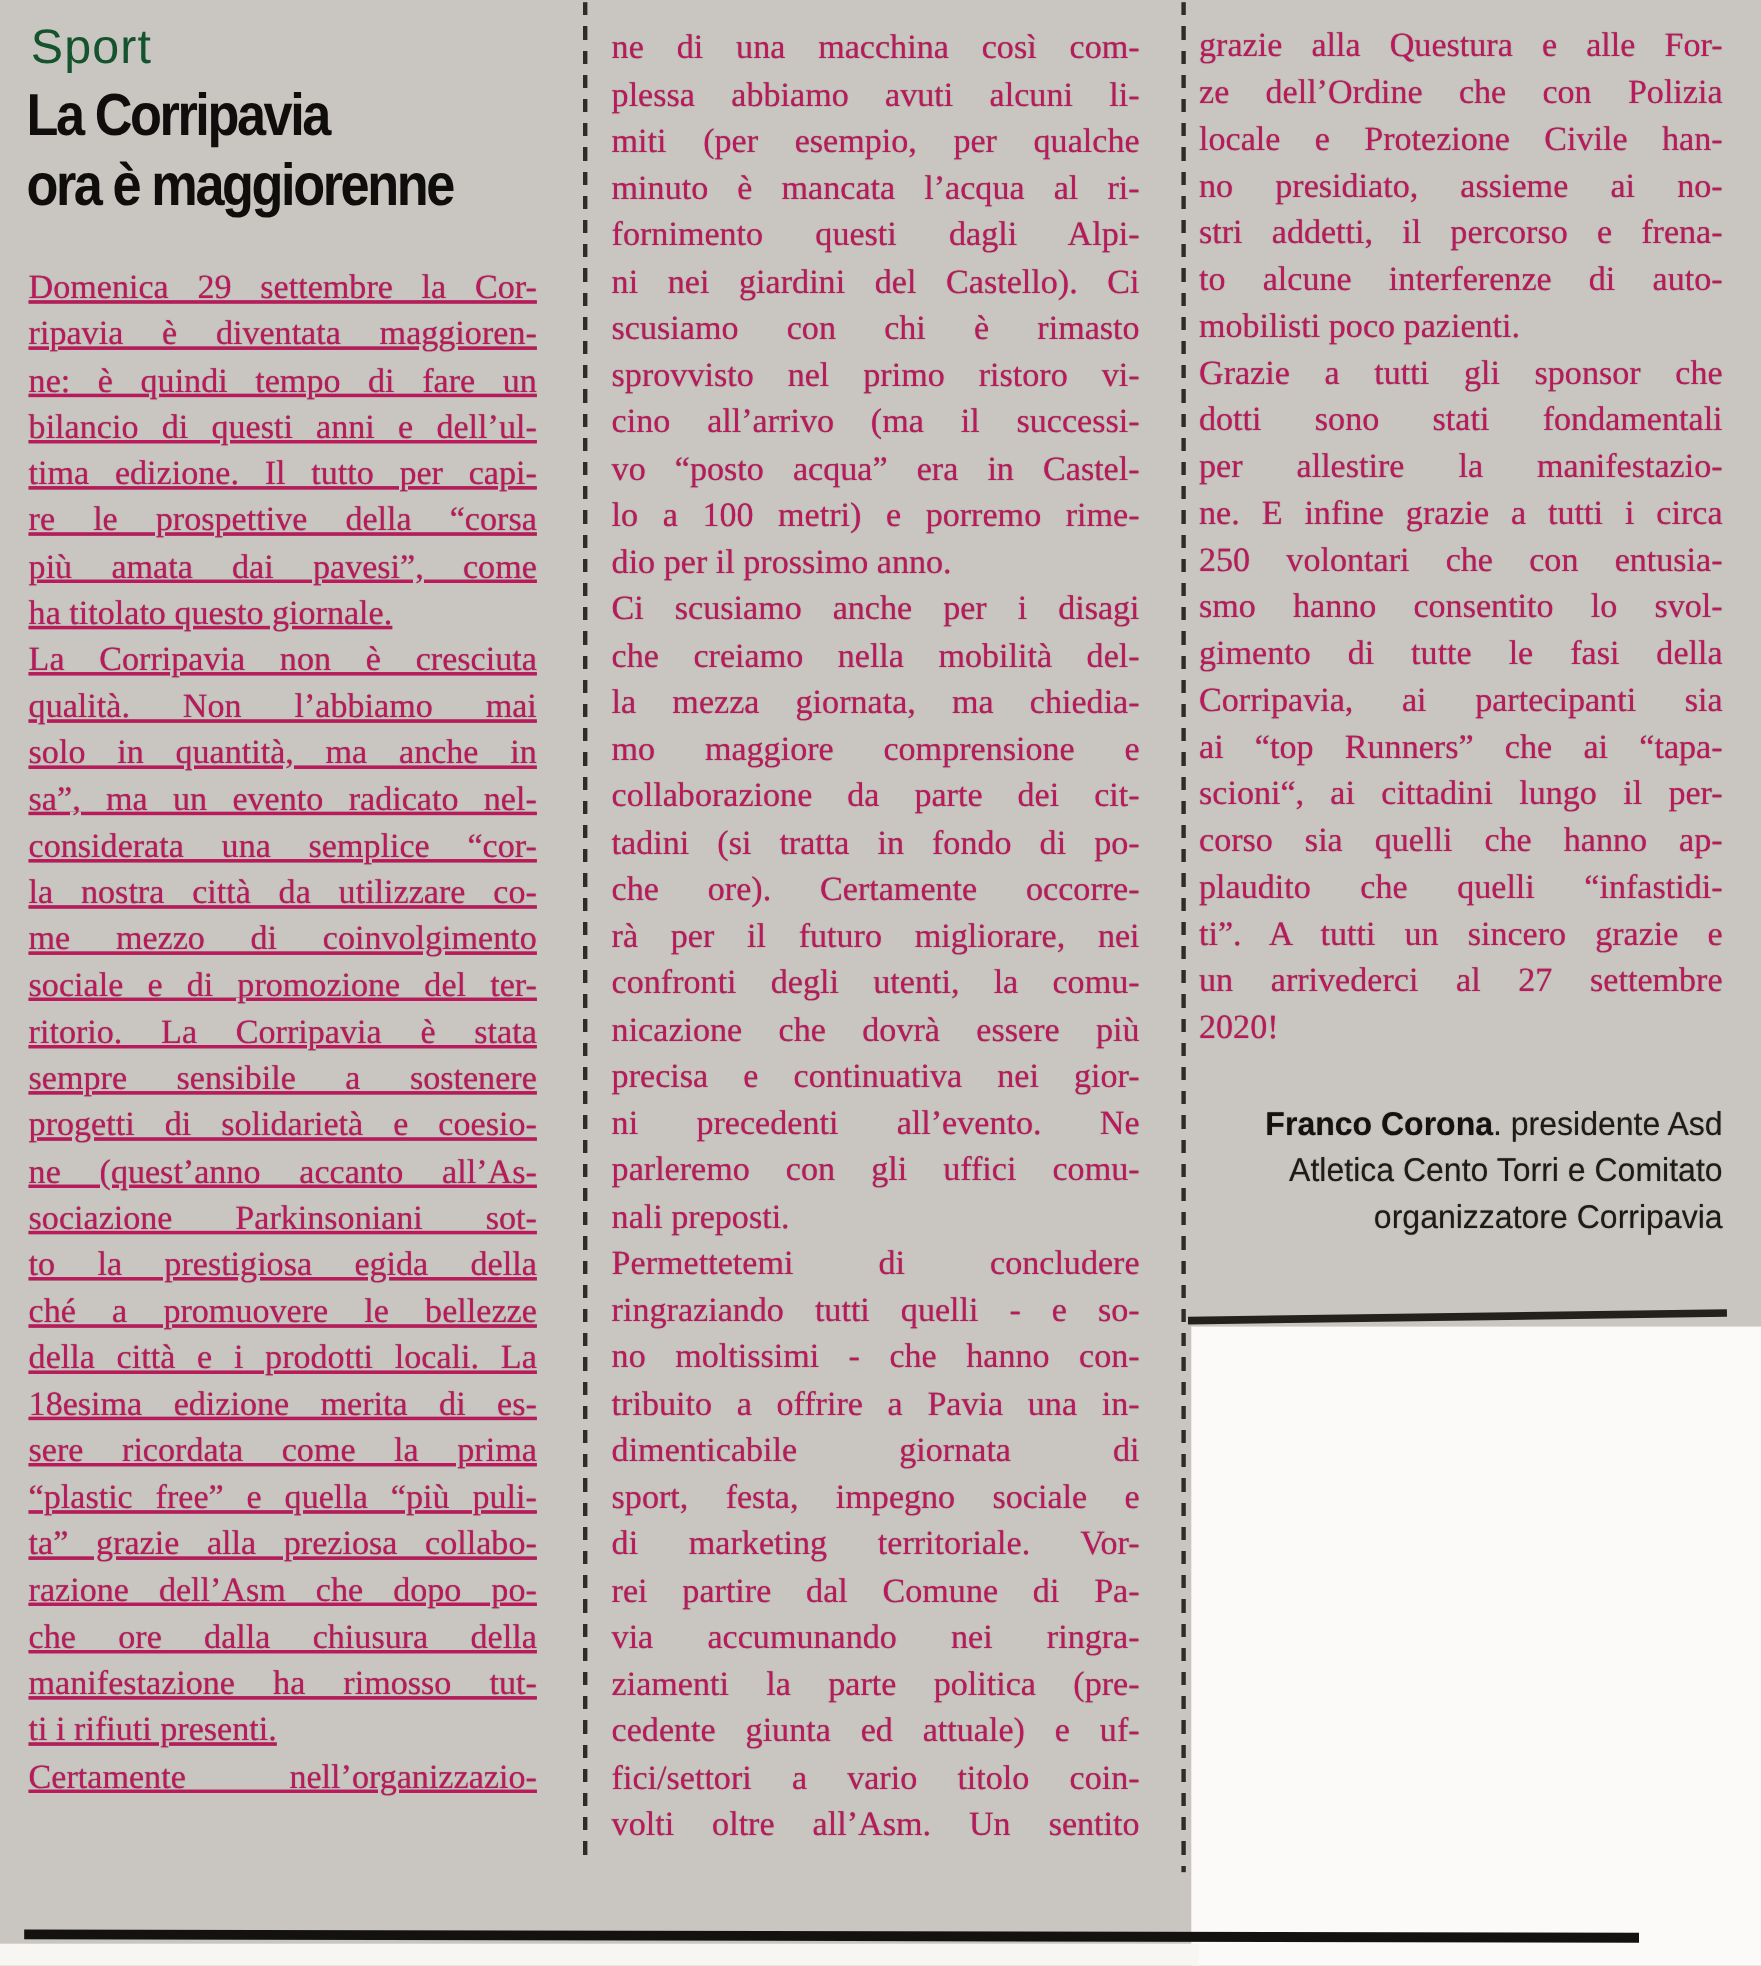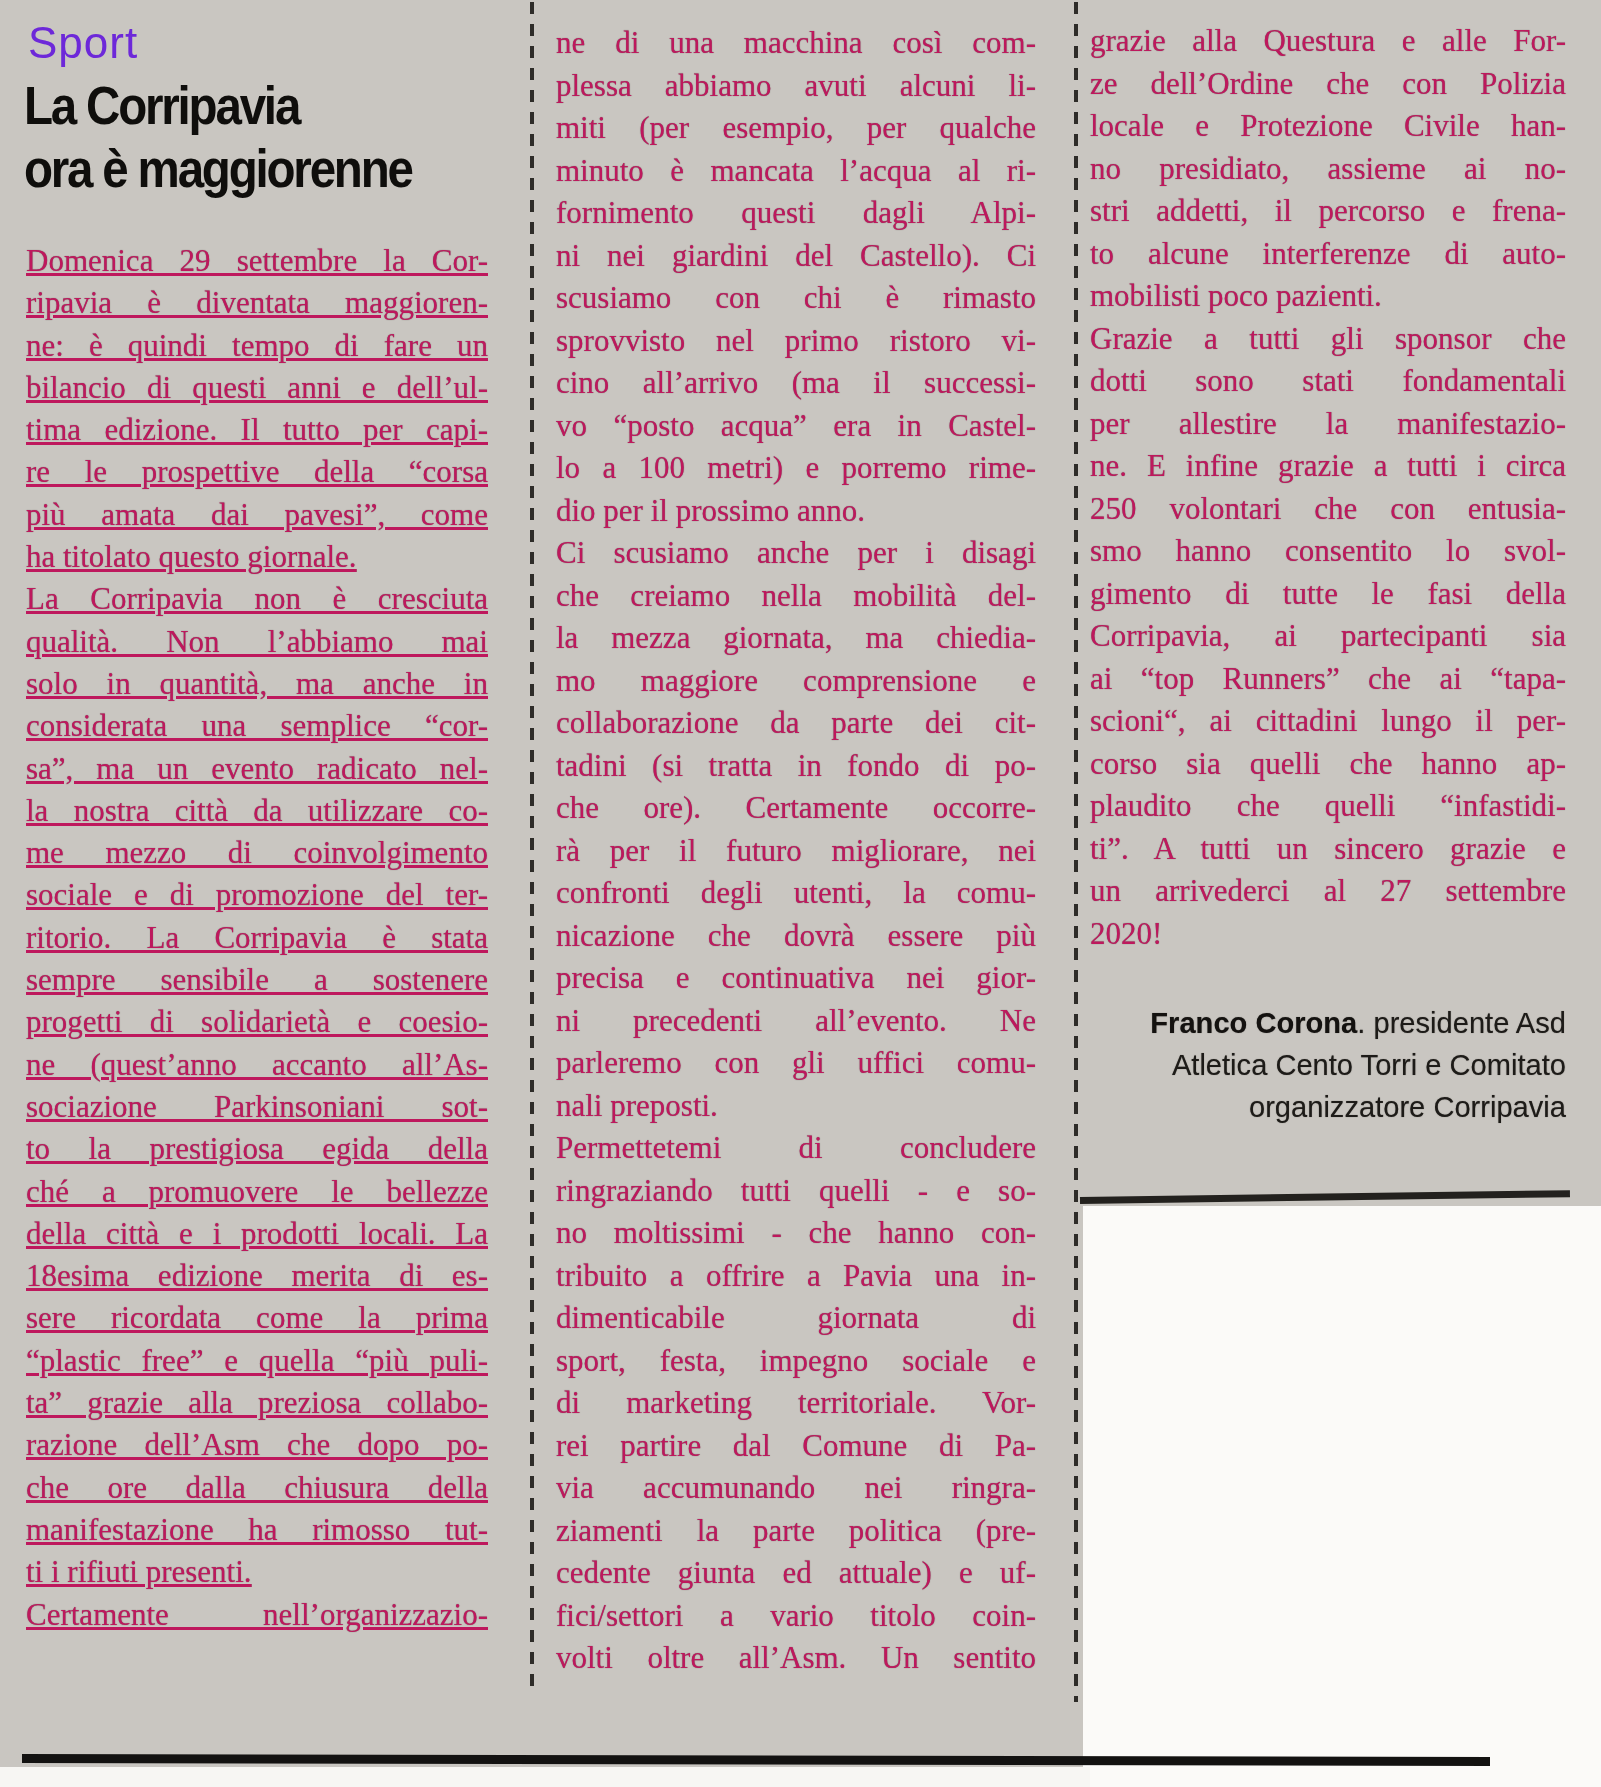--- a/index.html
+++ b/index.html
@@ -13,21 +13,21 @@
   .edge-shadow{position:absolute;left:1080px;top:1197px;width:490px;height:7px;background:#23211e;
                transform:rotate(-0.8deg);transform-origin:left center;z-index:2;}
   .bottom-line{position:absolute;left:22px;top:1754px;width:1468px;height:9px;background:#131211;
                transform:rotate(0.12deg);transform-origin:left center;z-index:3;}
   
   .dash{position:absolute;width:4px;background:repeating-linear-gradient(to bottom,#2e2c29 0px,#2e2c29 12px,rgba(0,0,0,0) 12px,rgba(0,0,0,0) 22px);z-index:2;}
   .dash1{left:530px;top:2px;height:1694px;}
   .dash2{left:1074px;top:2px;height:1700px;}
   
   .kicker{position:absolute;left:28px;top:18px;font-family:"Liberation Sans","DejaVu Sans",sans-serif;
-          font-size:44px;font-weight:400;color:#6d28d9;letter-spacing:1px;z-index:4;}
+          font-size:44px;font-weight:400;color:#14532d;letter-spacing:1px;z-index:4;}
   .headline{position:absolute;left:24px;top:74px;font-family:"Liberation Sans","DejaVu Sans",sans-serif;
             font-size:54px;font-weight:700;color:#0f0e0c;line-height:63px;letter-spacing:-2.5px;
             transform:scaleX(0.88);transform-origin:left top;white-space:nowrap;z-index:4;}
   
   .col{position:absolute;color:#be185d;font-size:31px;z-index:4;text-shadow:0 0 1px rgba(25,22,18,.55);}
   .col1{left:26px;top:240px;width:462px;line-height:42.3px;text-decoration:underline;}
   .col2{left:556px;top:22px;width:480px;line-height:42.5px;}
   .col3{left:1090px;top:20px;width:476px;line-height:42.5px;}
   .tline{text-align:justify;text-align-last:justify;}
   .tline.endline{text-align:center;text-align-last:left;}
@@ -58,22 +58,22 @@
       <div class="tline">ripavia è diventata maggioren-</div>
       <div class="tline">ne: è quindi tempo di fare un</div>
       <div class="tline">bilancio di questi anni e dell’ul-</div>
       <div class="tline">tima edizione. Il tutto per capi-</div>
       <div class="tline">re le prospettive della “corsa</div>
       <div class="tline">più amata dai pavesi”, come</div>
       <div class="tline endline">ha titolato questo giornale.</div>
       <div class="tline">La Corripavia non è cresciuta</div>
       <div class="tline">qualità. Non l’abbiamo mai</div>
       <div class="tline">solo in quantità, ma anche in</div>
+      <div class="tline">sa”, ma un evento radicato nel-</div>
       <div class="tline">considerata una semplice “cor-</div>
-      <div class="tline">sa”, ma un evento radicato nel-</div>
       <div class="tline">la nostra città da utilizzare co-</div>
       <div class="tline">me mezzo di coinvolgimento</div>
       <div class="tline">sociale e di promozione del ter-</div>
       <div class="tline">ritorio. La Corripavia è stata</div>
       <div class="tline">sempre sensibile a sostenere</div>
       <div class="tline">progetti di solidarietà e coesio-</div>
       <div class="tline">ne (quest’anno accanto all’As-</div>
       <div class="tline">sociazione Parkinsoniani sot-</div>
       <div class="tline">to la prestigiosa egida della</div>
       <div class="tline">ché a promuovere le bellezze</div>

